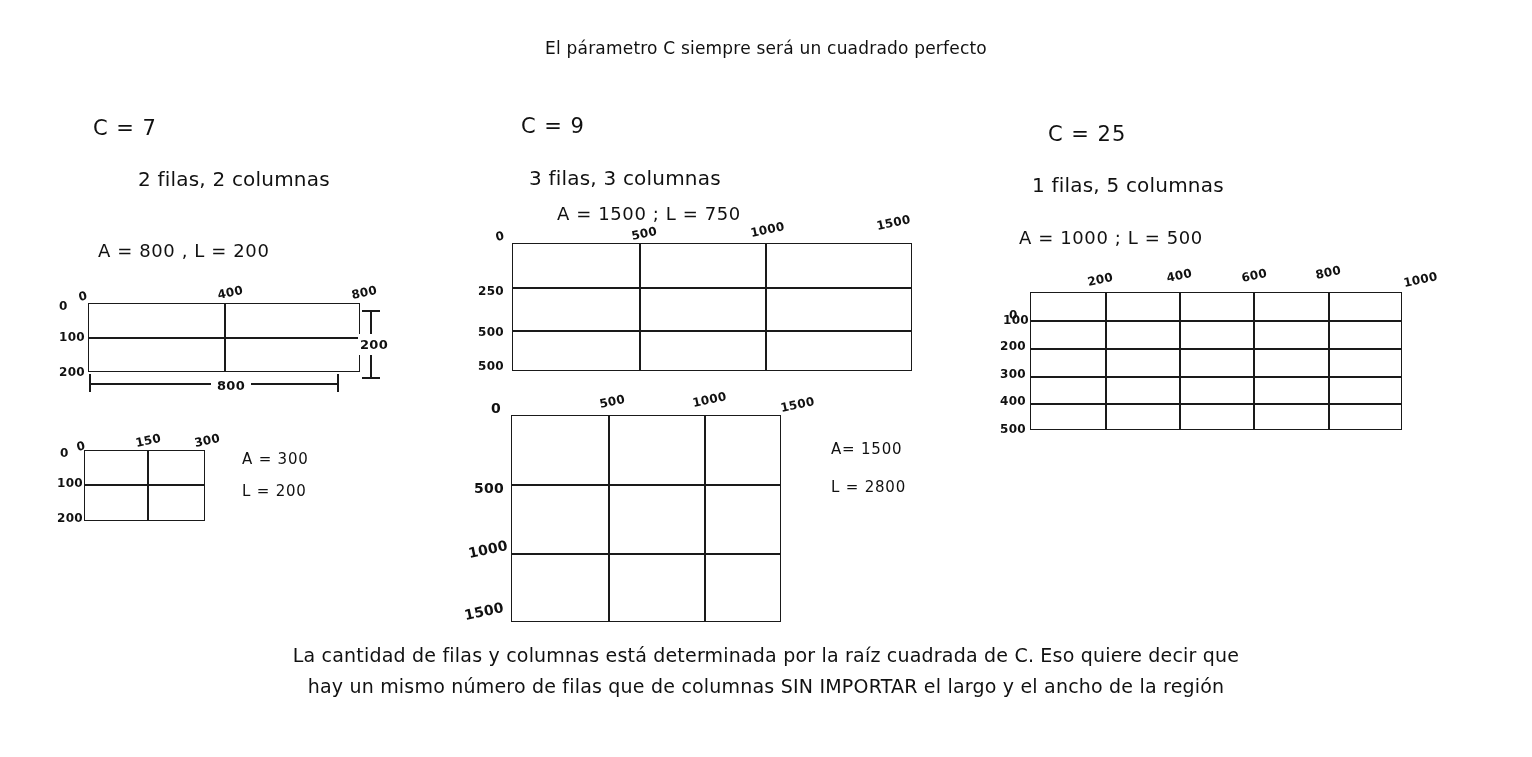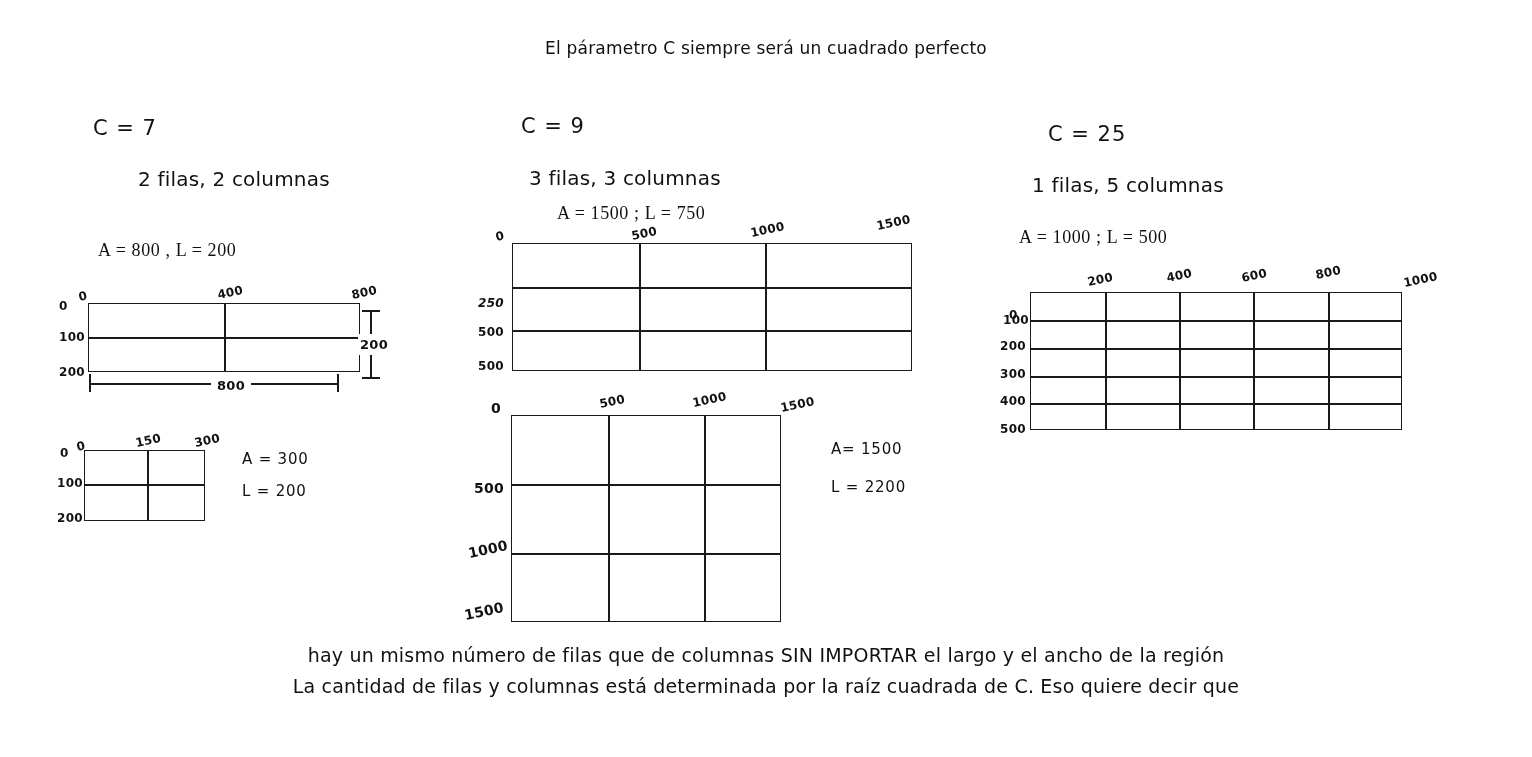--- a/index.html
+++ b/index.html
@@ -31,21 +31,20 @@
     letter-spacing: 1px;
   }
   .case-sub {
     font-size: 20px;
     letter-spacing: 0.2px;
   }
   .param-label {
     font-size: 18px;
     letter-spacing: 0.6px;
     white-space: nowrap;
-    font-family: Liberation Serif, serif;
   }
   .tick {
     font-size: 12px;
     font-weight: bold;
     letter-spacing: 0.3px;
     white-space: nowrap;
   }
   .tick-rot {
     transform: rotate(-12deg);
     transform-origin: left bottom;
@@ -133,40 +132,40 @@
 <div class="grid" style="left:512px; top:243px; width:400px; height:128px;">
   <div class="vline" style="left:126px;"></div>
   <div class="vline" style="left:252px;"></div>
   <div class="hline" style="top:43px;"></div>
   <div class="hline" style="top:86px;"></div>
 </div>
 <div class="abs tick tick-rot" style="top:230px; left:497px;">0</div>
 <div class="abs tick tick-rot" style="top:229px; left:633px;">500</div>
 <div class="abs tick tick-rot" style="top:226px; left:752px;">1000</div>
 <div class="abs tick tick-rot" style="top:219px; left:878px;">1500</div>
-<div class="abs tick" style="top:296px; left:478px;font-style:italic;">250</div>
+<div class="abs tick" style="top:284px; left:478px;">250</div>
 <div class="abs tick" style="top:325px; left:478px;">500</div>
 <div class="abs tick" style="top:359px; left:478px;">500</div>
 
 <div class="grid" style="left:511px; top:415px; width:270px; height:207px;">
   <div class="vline" style="left:96px;"></div>
   <div class="vline" style="left:192px;"></div>
   <div class="hline" style="top:68px;"></div>
   <div class="hline" style="top:137px;"></div>
 </div>
 <div class="abs tick" style="top:400px; left:491px; font-size:14px;">0</div>
 <div class="abs tick tick-rot" style="top:397px; left:601px;">500</div>
 <div class="abs tick tick-rot" style="top:396px; left:694px;">1000</div>
 <div class="abs tick tick-rot" style="top:401px; left:782px;">1500</div>
 <div class="abs tick" style="top:480px; left:474px; font-size:14px;">500</div>
 <div class="abs tick tick-rot" style="top:545px; left:470px; font-size:14px;">1000</div>
 <div class="abs tick tick-rot" style="top:607px; left:466px; font-size:14px;">1500</div>
 
 <div class="abs big-label" style="top:440px; left:831px;">A= 1500</div>
-<div class="abs big-label" style="top:478px; left:831px;">L = 2200</div>
+<div class="abs big-label" style="top:478px; left:831px;">L = 2800</div>
 
 <div class="abs case-title" style="top:122px; left:1016px;margin-left:32px;">C = 25</div>
 <div class="abs case-sub" style="top:173px; left:1032px;">1 filas, 5 columnas</div>
 
 <div class="abs param-label" style="top:227px; left:1019px;">A = 1000  ;   L = 500</div>
 
 <div class="grid" style="left:1030px; top:292px; width:372px; height:138px;">
   <div class="vline" style="left:74px;"></div>
   <div class="vline" style="left:148px;"></div>
   <div class="vline" style="left:222px;"></div>
@@ -182,15 +181,15 @@
 <div class="abs tick tick-rot" style="top:271px; left:1243px;">600</div>
 <div class="abs tick tick-rot" style="top:268px; left:1317px;">800</div>
 <div class="abs tick tick-rot" style="top:276px; left:1405px;">1000</div>
 <div class="abs tick" style="top:313px; left:1003px;">100</div>
 <div class="abs tick" style="top:339px; left:1000px;">200</div>
 <div class="abs tick" style="top:367px; left:1000px;">300</div>
 <div class="abs tick" style="top:394px; left:1000px;">400</div>
 <div class="abs tick" style="top:422px; left:1000px;">500</div>
 
 <div class="abs footer">
+  <div>La cantidad de filas y columnas está determinada por la raíz cuadrada de C. Eso quiere decir que</div>
   <div>hay un mismo número de filas que de columnas SIN IMPORTAR el largo y el ancho de la región</div>
-  <div>La cantidad de filas y columnas está determinada por la raíz cuadrada de C. Eso quiere decir que</div>
 </div>
 
 </body></html>

